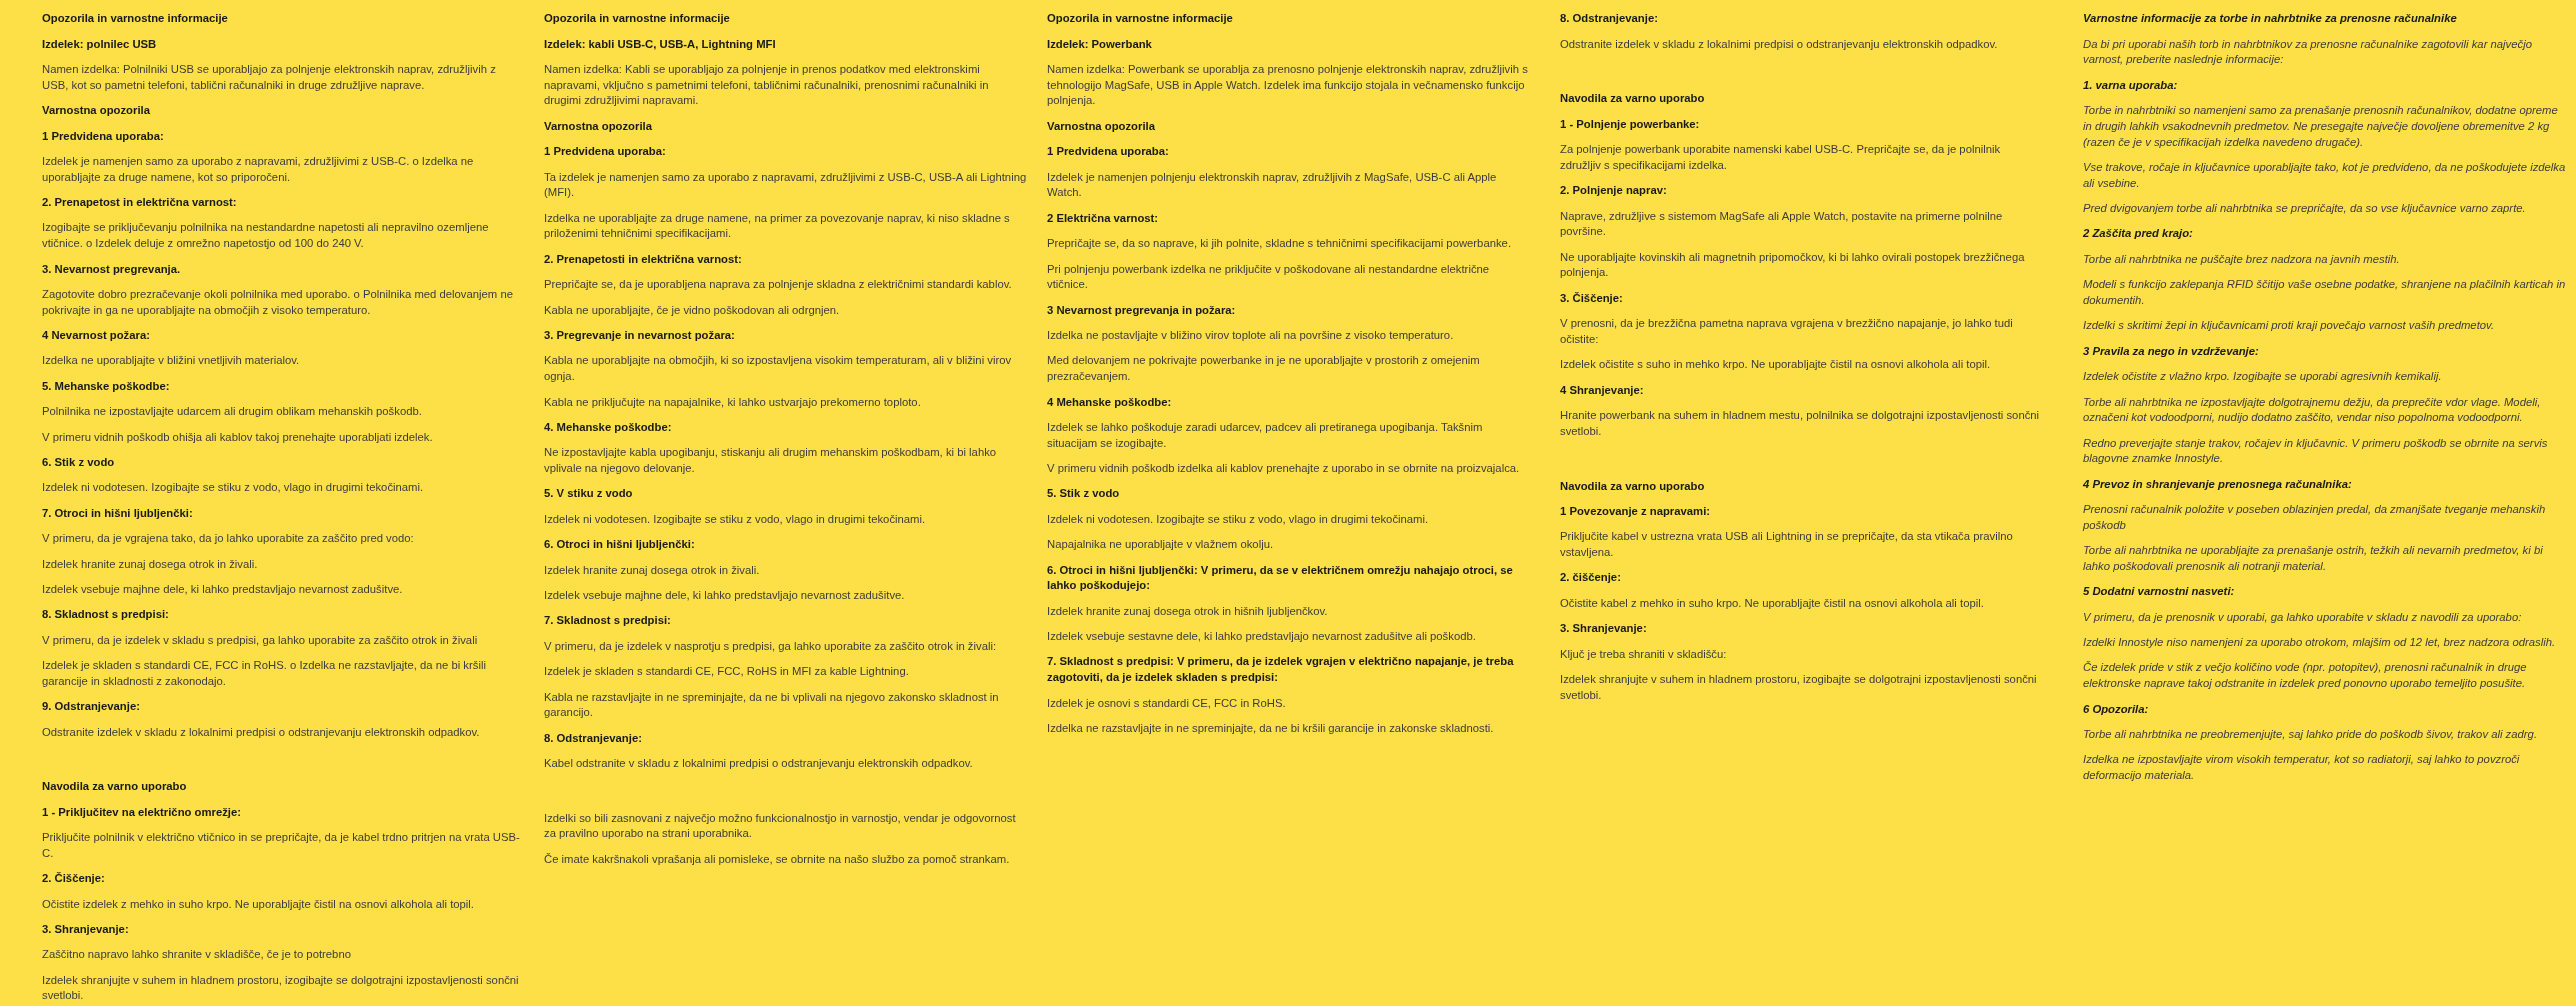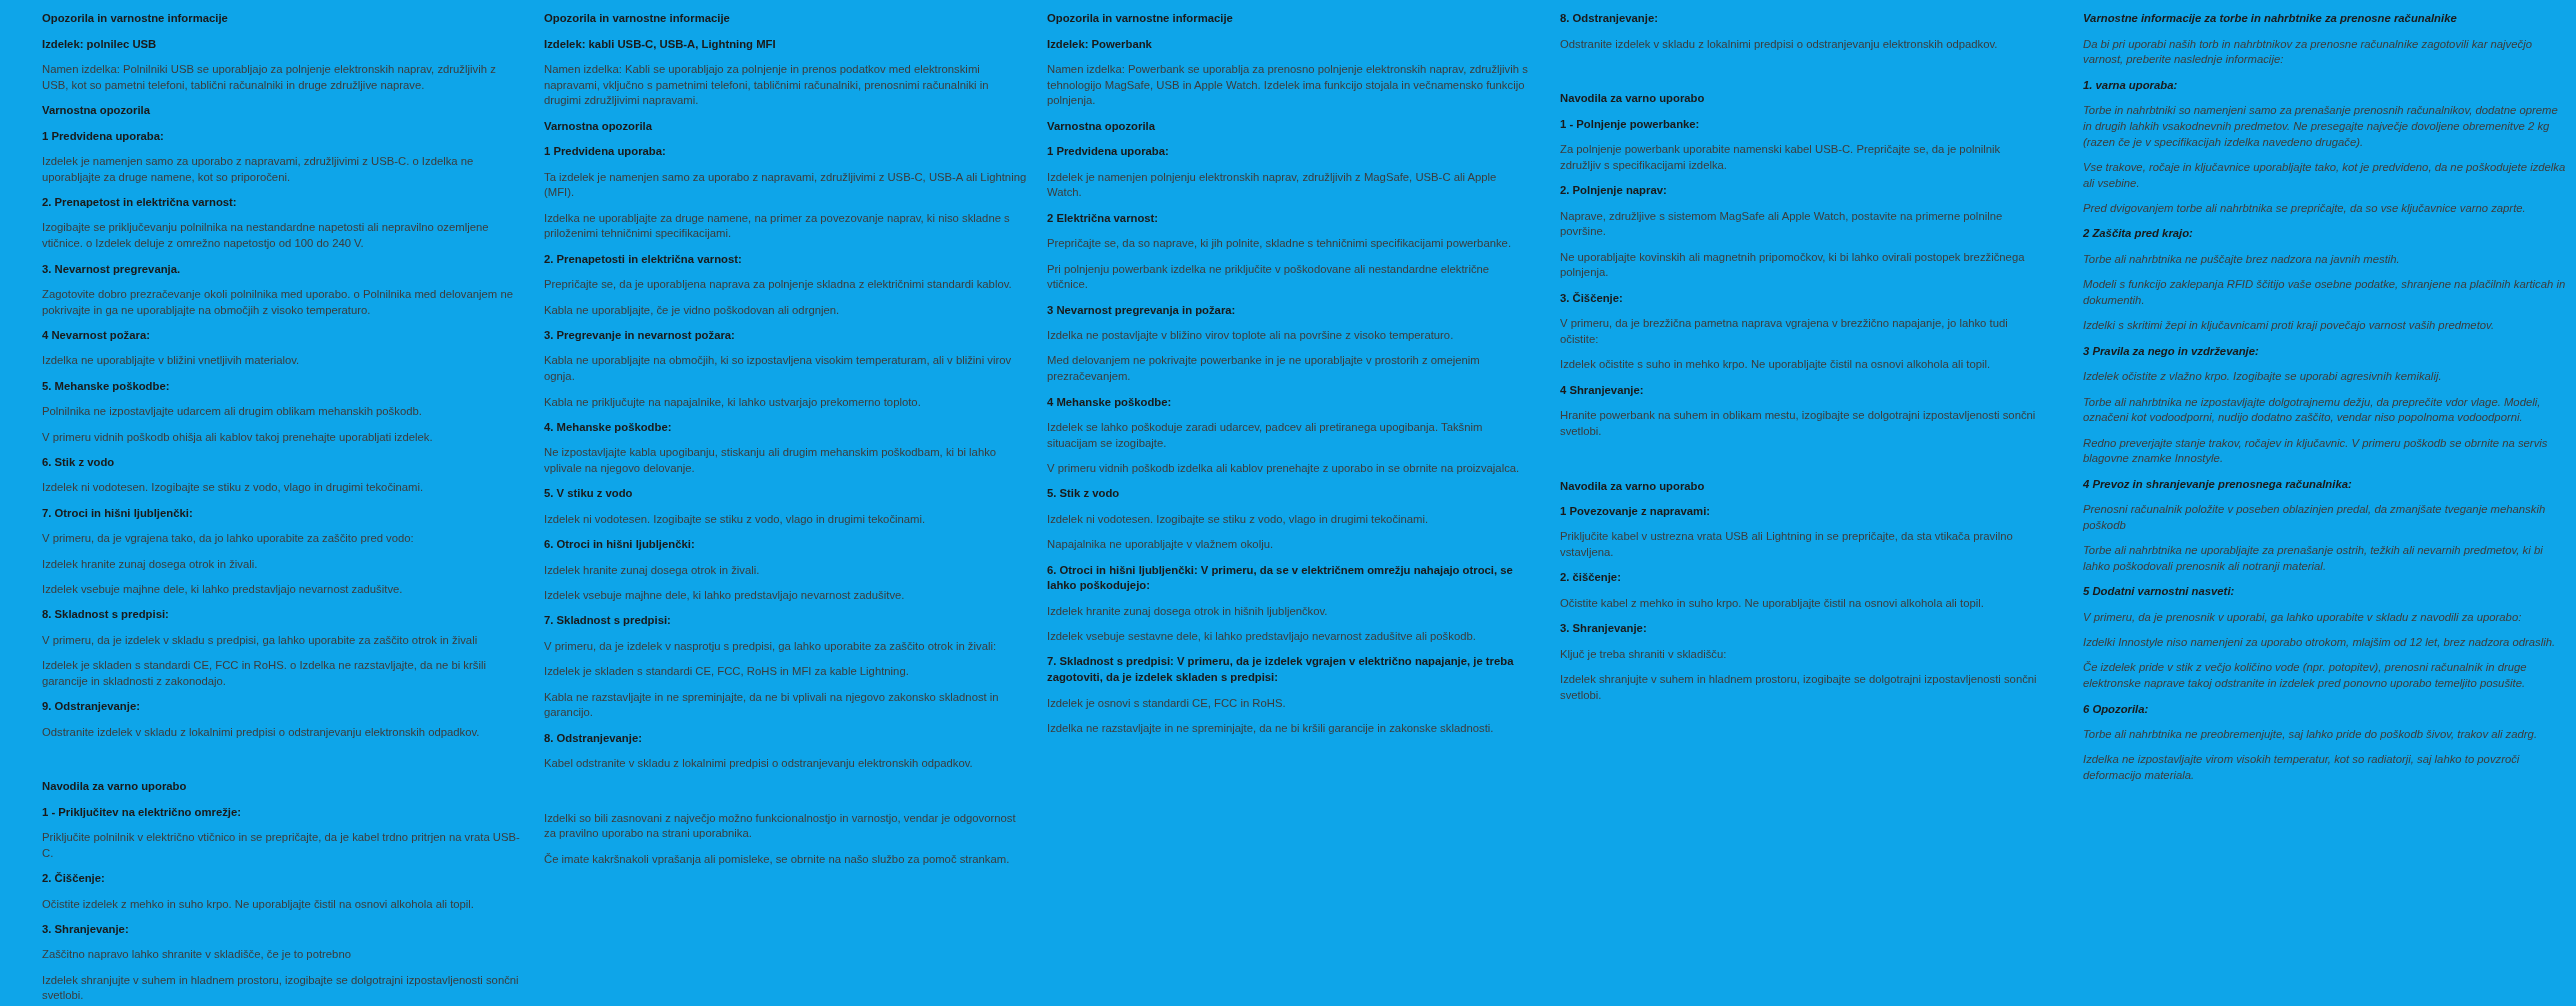--- a/index.html
+++ b/index.html
@@ -1,20 +1,20 @@
 <!DOCTYPE html>
 <html style="font-size:13px"><head>
 <meta charset="utf-8">
 <style>
   html,body{margin:0;padding:0;background:#ffffff;}
   .page{
     position:relative;
     width:2576px;
     height:1006px;
-    background:#0ea5e9;
+    background:#fde047;
     font-family:"Liberation Sans", sans-serif;
     overflow:hidden;
   }
   .col{
     position:absolute;
     top:11.3px;
     width:483px;
     color:#3c3c3c;
     font-size:11.3px;
     line-height:15.7px;
@@ -128,24 +128,24 @@
   <section class="col c3">
       <p class="h">8. Odstranjevanje:</p>
       <p class="b">Odstranite izdelek v skladu z lokalnimi predpisi o odstranjevanju elektronskih odpadkov.</p>
       <p class="h gap">Navodila za varno uporabo</p>
       <p class="h">1 - Polnjenje powerbanke:</p>
       <p class="b">Za polnjenje powerbank uporabite namenski kabel USB-C. Prepričajte se, da je polnilnik združljiv s specifikacijami izdelka.</p>
       <p class="h">2. Polnjenje naprav:</p>
       <p class="b">Naprave, združljive s sistemom MagSafe ali Apple Watch, postavite na primerne polnilne površine.</p>
       <p class="b">Ne uporabljajte kovinskih ali magnetnih pripomočkov, ki bi lahko ovirali postopek brezžičnega polnjenja.</p>
       <p class="h">3. Čiščenje:</p>
-      <p class="b">V primeru, da je brezžična pametna naprava vgrajena v brezžično napajanje, jo lahko tudi očistite:</p>
+      <p class="b">V prenosni, da je brezžična pametna naprava vgrajena v brezžično napajanje, jo lahko tudi očistite:</p>
       <p class="b">Izdelek očistite s suho in mehko krpo. Ne uporabljajte čistil na osnovi alkohola ali topil.</p>
       <p class="h">4 Shranjevanje:</p>
-      <p class="b">Hranite powerbank na suhem in oblikam mestu, izogibajte se dolgotrajni izpostavljenosti sončni svetlobi.</p>
+      <p class="b">Hranite powerbank na suhem in hladnem mestu, polnilnika se dolgotrajni izpostavljenosti sončni svetlobi.</p>
       <p class="h gap">Navodila za varno uporabo</p>
       <p class="h">1 Povezovanje z napravami:</p>
       <p class="b">Priključite kabel v ustrezna vrata USB ali Lightning in se prepričajte, da sta vtikača pravilno vstavljena.</p>
       <p class="h">2. čiščenje:</p>
       <p class="b">Očistite kabel z mehko in suho krpo. Ne uporabljajte čistil na osnovi alkohola ali topil.</p>
       <p class="h">3. Shranjevanje:</p>
       <p class="b">Ključ je treba shraniti v skladišču:</p>
       <p class="b">Izdelek shranjujte v suhem in hladnem prostoru, izogibajte se dolgotrajni izpostavljenosti sončni svetlobi.</p>
     </section>
   <section class="col c4">

